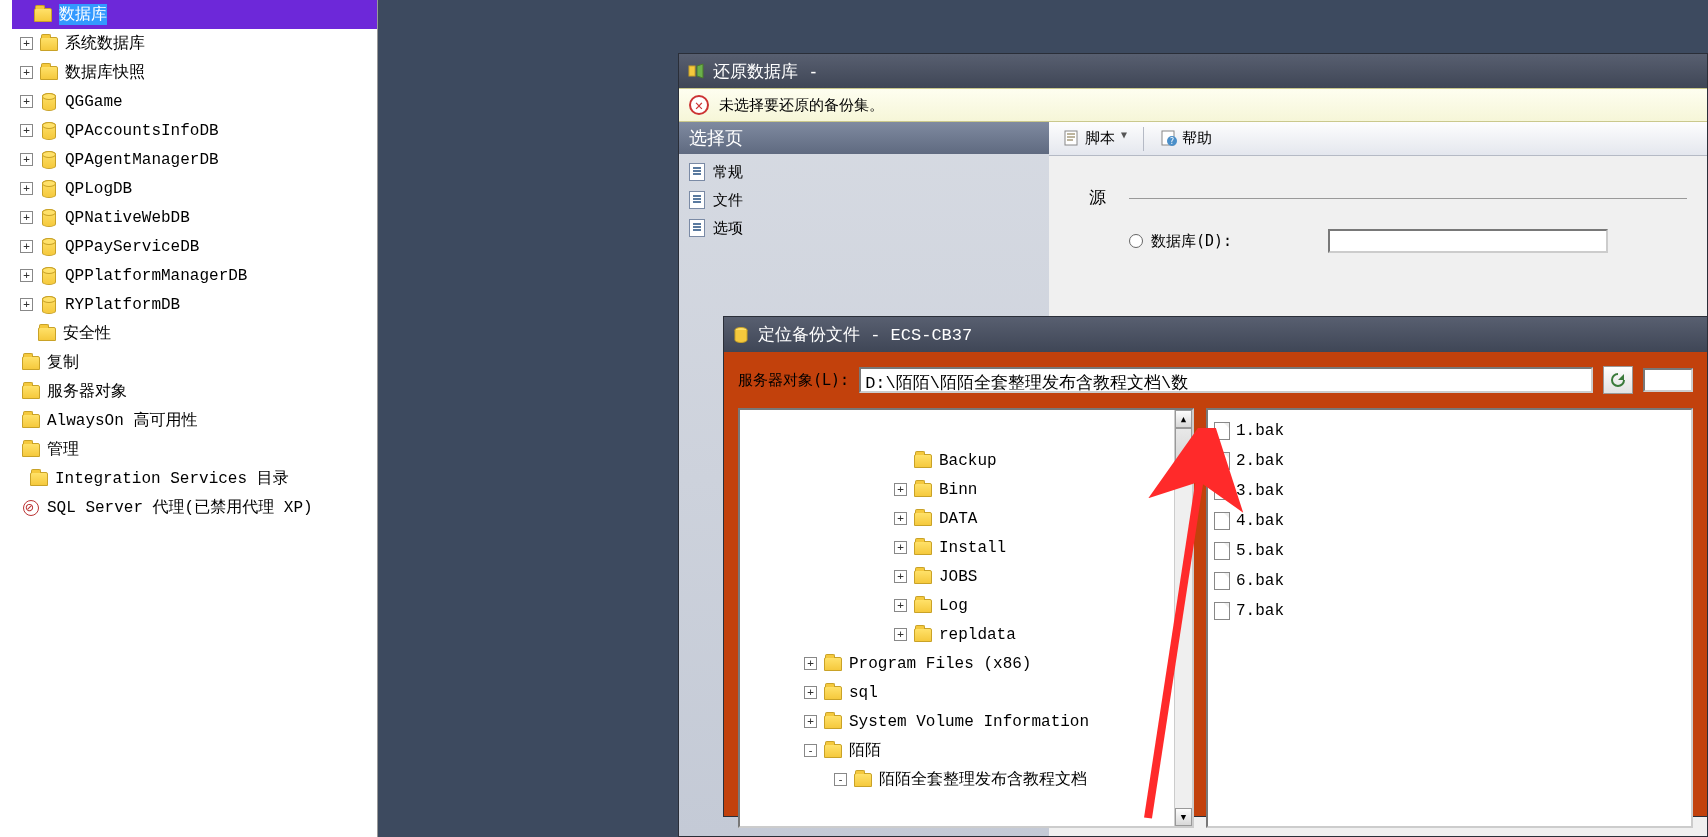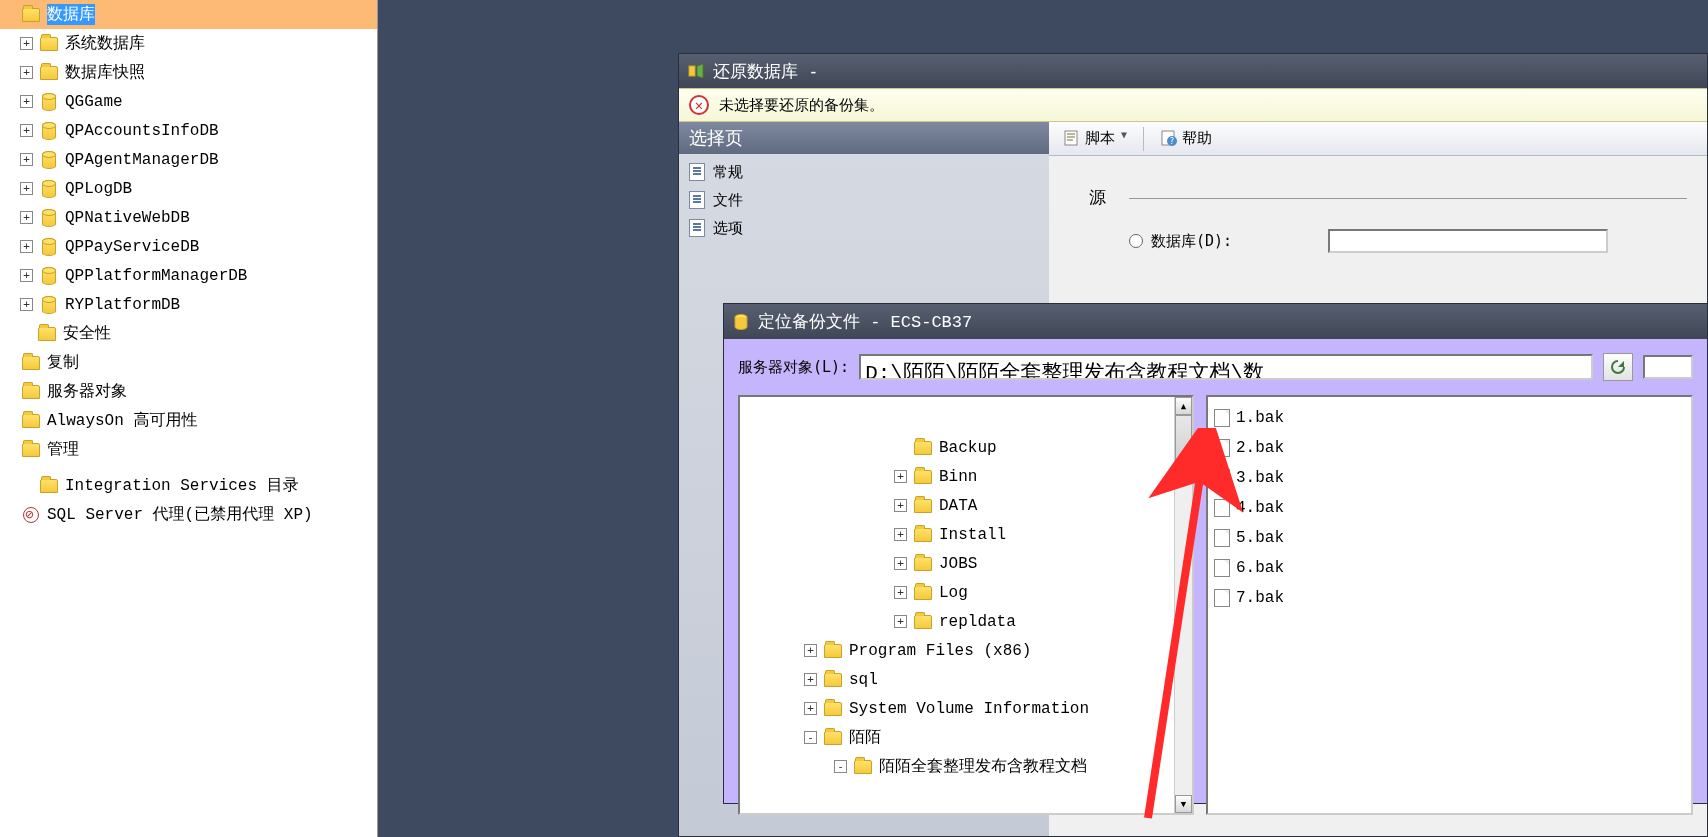--- a/index.html
+++ b/index.html
@@ -24,22 +24,23 @@
       border-right: 1px solid #999;
     }
     .tree-item {
       display: flex;
       align-items: center;
       height: 29px;
       padding-left: 2px;
       white-space: nowrap;
     }
     .tree-item.selected {
-      background: #fdba74;
+      background: #6d28d9;
       color: #fff;
+      margin-left: 12px;
     }
     .tree-item.selected .tree-label { background: #3399ff; color: #fff; }
     .expander {
       width: 13px;
       height: 13px;
       border: 1px solid #888;
       background: #fff;
       display: flex;
       align-items: center;
       justify-content: center;
@@ -270,24 +271,24 @@
       border: 2px inset #ccc;
       background: #fff;
       height: 24px;
       min-width: 280px;
     }
     
     
     .locate-dialog {
       position: absolute;
       left: 723px;
-      top: 303px;
+      top: 316px;
       width: 985px;
       height: 501px;
-      background: #c4b5fd;
+      background: #c2410c;
       border: 1px solid #2a2e38;
     }
     .locate-title {
       height: 35px;
       background: linear-gradient(#585f70, #3f4656);
       display: flex;
       align-items: center;
       padding-left: 8px;
       color: #fff;
       font-size: 17px;
@@ -300,21 +301,21 @@
       gap: 10px;
       margin-bottom: 14px;
     }
     .path-input {
       flex: 1;
       height: 26px;
       border: 2px inset #ccc;
       background: #fff;
       padding: 2px 4px;
       font-family: "Courier New", SimSun, monospace;
-      font-size: 21px;
+      font-size: 17px;
       overflow: hidden;
       white-space: nowrap;
     }
     .refresh-btn {
       width: 30px;
       height: 28px;
       border: 1px solid #999;
       background: linear-gradient(#fefefe, #e2e2e2);
       display: flex;
       align-items: center;
@@ -506,21 +507,21 @@
         </span>
         <span class="tree-label">AlwaysOn 高可用性</span>
       </div>
       <div class="tree-item" style="padding-left: 2px;">
         <span class="expander none"></span>
         <span class="icon">
           <span class="folder-icon open"></span>
         </span>
         <span class="tree-label">管理</span>
       </div>
-      <div class="tree-item" style="padding-left: 20px; margin-top: 7px;">
+      <div class="tree-item" style="padding-left: 10px;">
         <span class="expander none"></span>
         <span class="icon">
           <span class="folder-icon open"></span>
         </span>
         <span class="tree-label">Integration Services 目录</span>
       </div>
       <div class="tree-item" style="padding-left: 2px;">
         <span class="expander none"></span>
         <span class="icon">
           <span class="agent-icon"></span>

